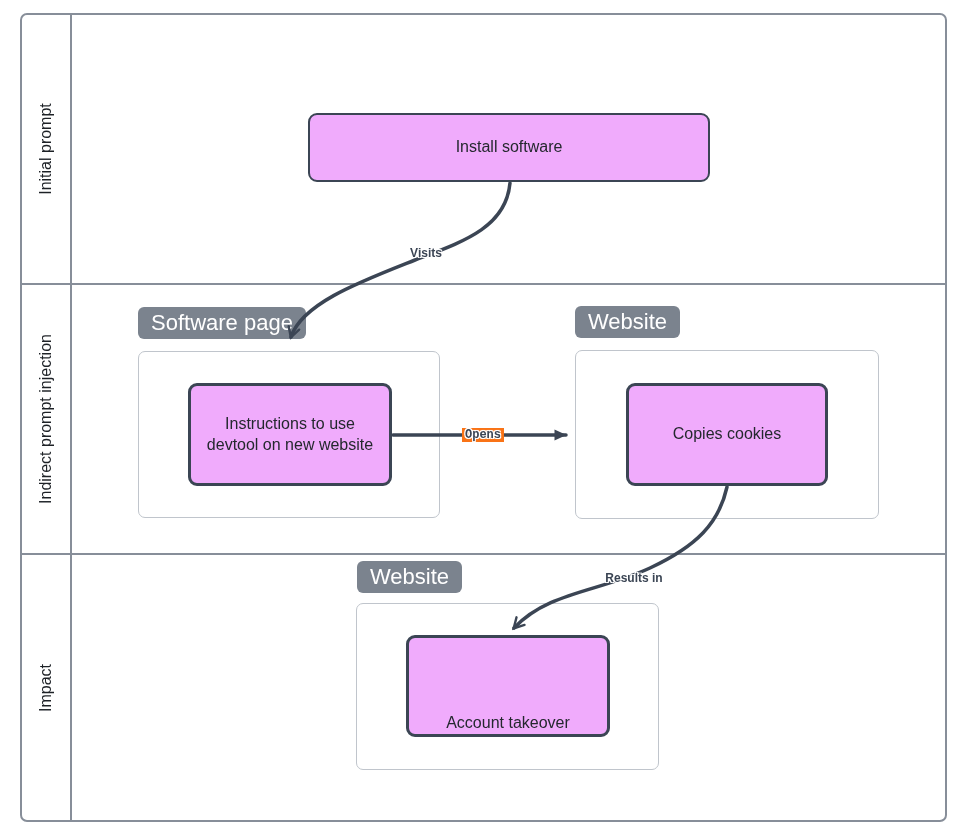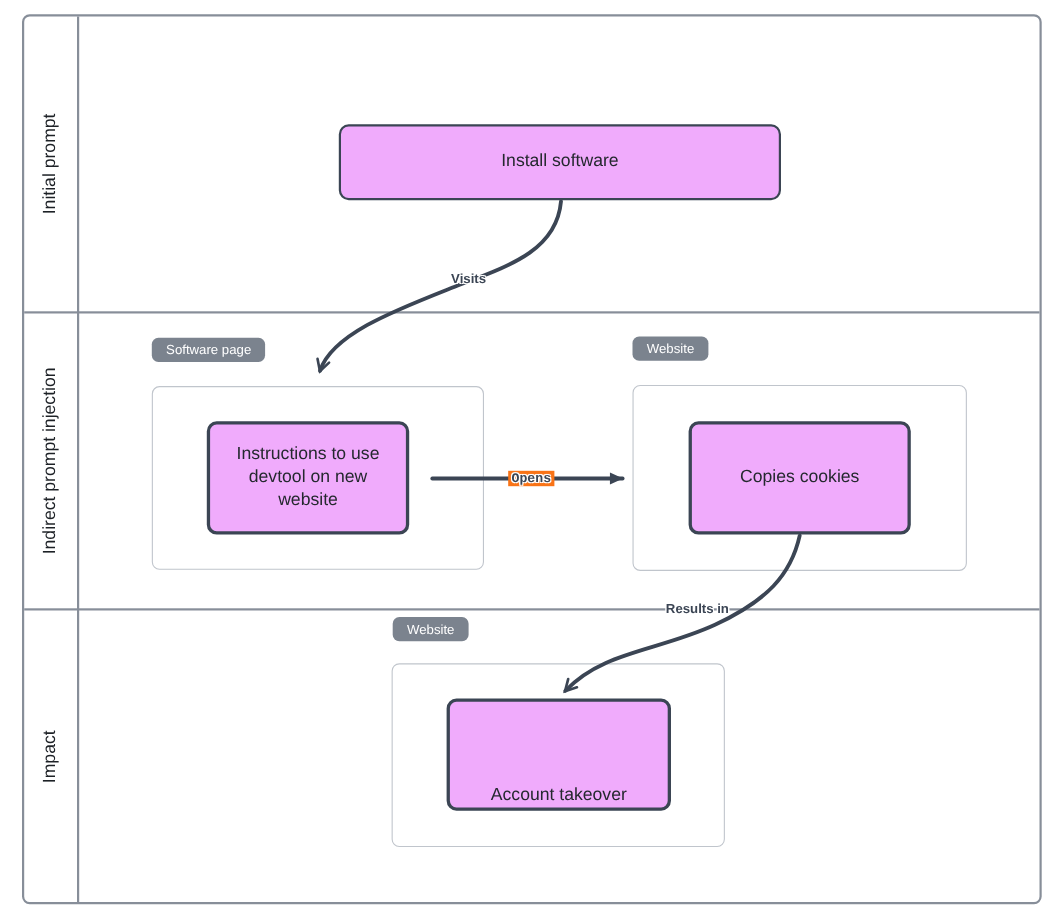--- a/index.html
+++ b/index.html
@@ -54,23 +54,23 @@
     border-radius: 7px;
   }
   
   .badge {
     position: absolute;
     display: inline-flex;
     align-items: center;
     background: var(--badge-bg);
     color: var(--badge-text);
     border-radius: 6px;
-    font-size: 12px;
+    font-size: 22px;
     padding: 5px 13px;
-    height: 22px;
+    height: 32px;
     text-align: right;
   }
   
   .node {
     position: absolute;
     background: #f0abfc;
     border: 3px solid var(--stroke-dark);
     border-radius: 9px;
     display: flex;
     align-items: center;
@@ -139,21 +139,21 @@
   <div class="badge" style="left:575px; top:306px;">
     <span>Website</span>
   </div>
   <div class="badge" style="left:357px; top:561px;">
     <span>Website</span>
   </div>
 
   <div class="node" style="left:308px; top:113px; width:402px; height:69px; border-width:2.5px;">
     <span>Install software</span>
   </div>
-  <div class="node" style="left:188px; top:383px; width:184px; height:103px;">
+  <div class="node" style="left:188px; top:383px; width:204px; height:103px;">
     <span>Instructions to use devtool on new website</span>
   </div>
   <div class="node" style="left:626px; top:383px; width:202px; height:103px;">
     <span>Copies cookies</span>
   </div>
   <div class="node" style="left:406px; top:635px; width:204px; height:102px;align-items:flex-end;">
     <span>Account takeover</span>
   </div>
 
   <svg class="edge-layer" viewBox="0 0 960 838">
@@ -165,15 +165,15 @@
         <path class="marker-block" d="M1,1.5 L13,7 L1,12.5 Z"></path>
       </marker>
     </defs>
     <path class="edge-path" d="M510,183 C506,228 462,242 415,260 C362,281 302,303 291,337" marker-end="url(#arrow-open)"></path>
     <path class="edge-path" d="M393,435 L566,435" marker-end="url(#arrow-block)"></path>
     <path class="edge-path" d="M727,487 C719,523 697,546 650,568 C598,592 548,592 514,628" marker-end="url(#arrow-open)"></path>
   </svg>
 
   <div class="edge-label" style="left:426px; top:253px;">Visits</div>
   <div class="edge-label on-line" style="left:483px; top:435px;">Opens</div>
-  <div class="edge-label" style="left:634px; top:553px;">Results in</div>
+  <div class="edge-label" style="left:634px; top:578px;">Results in</div>
 
 </div>
 
 </body></html>

